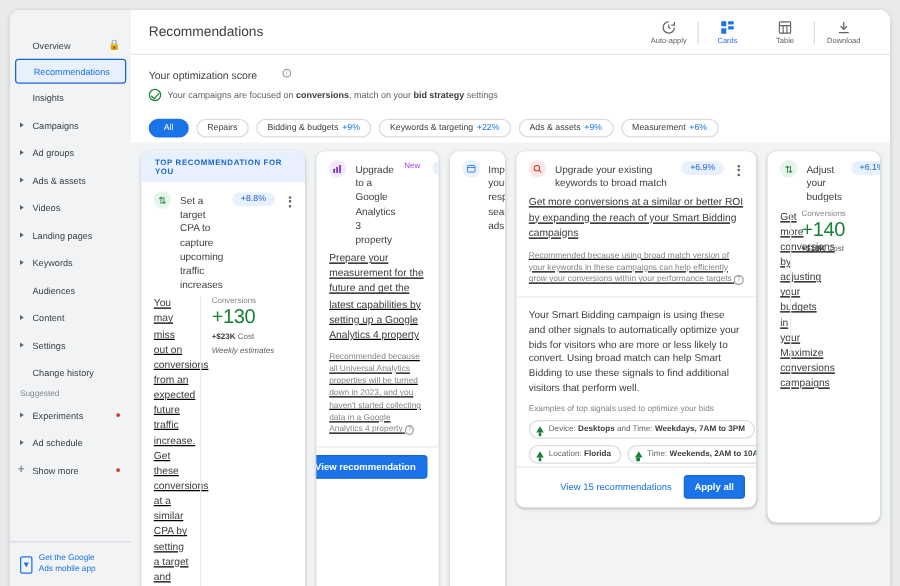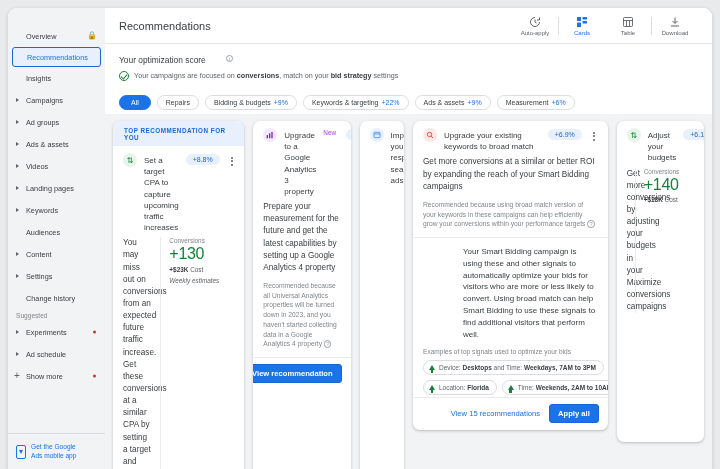--- a/index.html
+++ b/index.html
@@ -372,21 +372,21 @@
     width: 1.8px; height: 1.8px;
     background: #5f6368;
     border-radius: 50%;
     display: block;
   }
   .card-body {
     display: flex;
     padding: 0 10px 8px 10px;
     gap: 8px;
   }
-  .card-copy { flex: 1 1 auto; min-width: 0; }
+  .card-copy { flex: 1 1 auto; min-width: 0; text-decoration: underline; }
   .copy-main {
     font-size: 8.2px;
     color: #3c4043;
     line-height: 1.48;
   }
   .copy-reason {
     margin-top: 7px;
     font-size: 6.7px;
     color: #80868b;
     line-height: 1.45;
@@ -415,21 +415,20 @@
   }
 
   .signals-block {
     border-top: 1px solid #e8eaed;
     padding: 8px 10px 2px 10px;
   }
   .signals-copy {
     font-size: 8px;
     color: #3c4043;
     line-height: 1.48;
-    margin-left: 40px;
   }
   .signals-sub {
     margin-top: 7px;
     font-size: 6.6px;
     color: #80868b;
   }
   .signal-row { display: flex; gap: 5px; margin-top: 5px; flex-wrap: nowrap; }
   .signal-chip {
     border: 1px solid #dadce0;
     border-radius: 9px;

